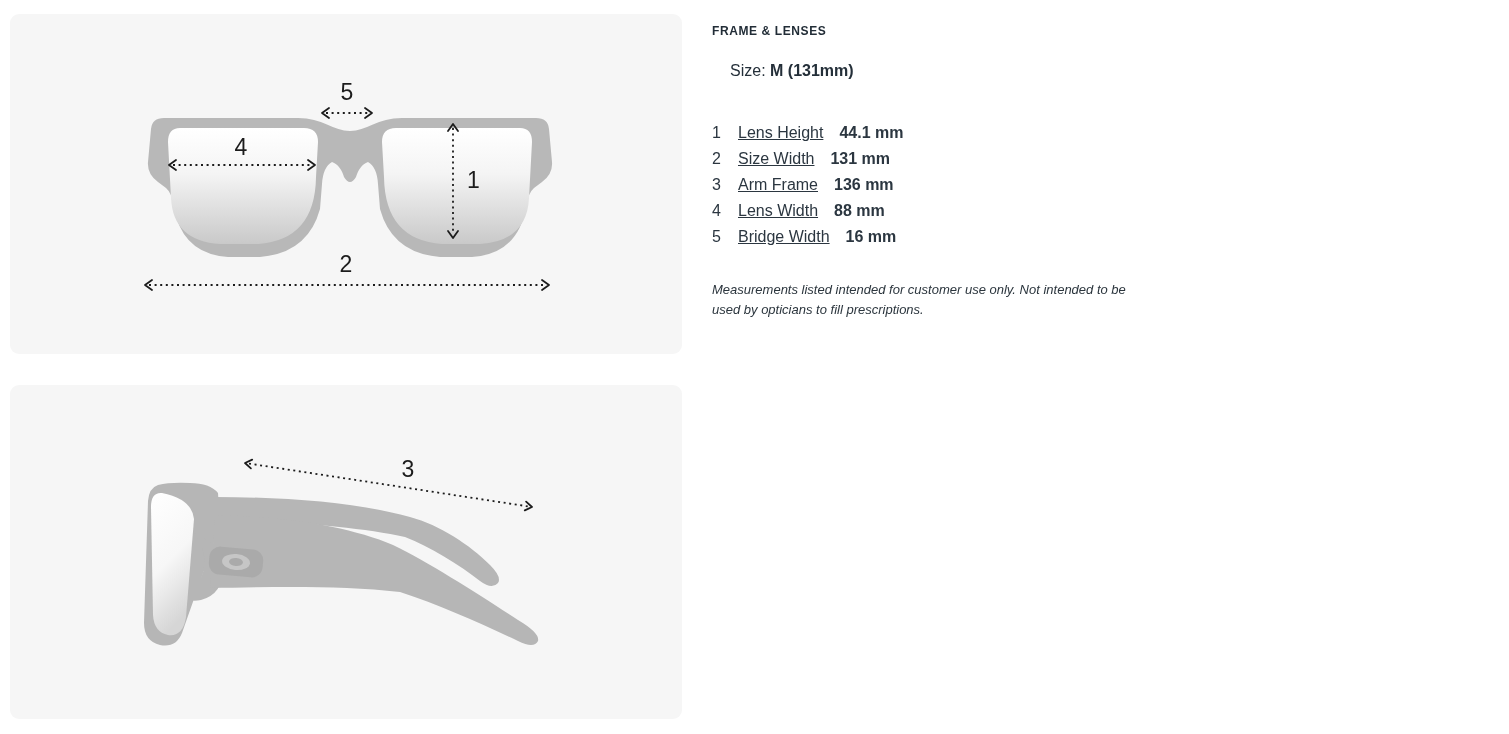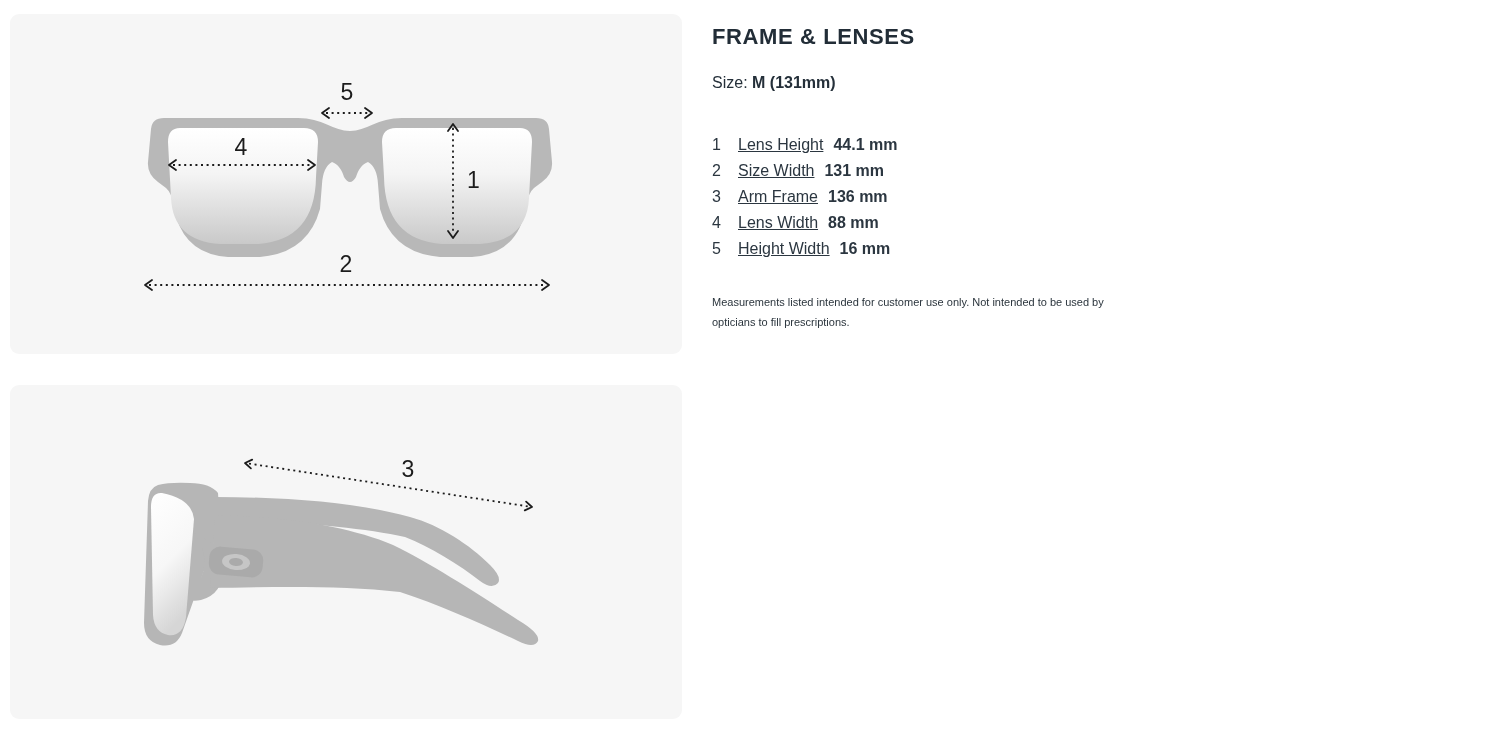--- a/index.html
+++ b/index.html
@@ -9,29 +9,29 @@
   .panel{position:absolute;left:10px;width:672px;background:#f6f6f6;border-radius:9px;}
   .panel-front{top:14px;height:340px;}
   .panel-side{top:385px;height:334px;}
   .panel svg{display:block;width:672px;}
 
   .dim-label{font-family:"Liberation Sans",sans-serif;font-size:23px;fill:#1c1c1c;}
   .arrow-line{stroke:#1c1c1c;stroke-width:1.8;stroke-dasharray:2 3.6;fill:none;}
   .arrow-head{stroke:#1c1c1c;stroke-width:1.8;fill:none;stroke-linecap:round;stroke-linejoin:round;}
 
   .details{position:absolute;left:712px;top:24px;width:460px;}
-  .details h2{margin:0;font-size:22px;font-weight:bold;letter-spacing:0.6px;color:#222d37;}
-  .size-line{margin-top:24px;font-size:16px;color:#242f39;}
+  .details h2{margin:0;font-size:12px;font-weight:bold;letter-spacing:0.6px;color:#222d37;}
+  .size-line{margin-top:24px;font-size:16px;color:#242f39;margin-left:18px;}
   .size-line .size-value{font-weight:bold;}
   .meas-list{margin-top:40px;}
   .meas-row{display:flex;font-size:16px;line-height:26px;color:#2b3640;}
   .meas-num{width:26px;flex:0 0 26px;}
   .meas-label{white-space:pre;text-decoration:underline;}
-  .meas-value{font-weight:bold;margin-left:10px;}
-  .disclaimer{margin-top:30px;font-size:11px;line-height:20px;color:#2b353d;max-width:434px;}
+  .meas-value{font-weight:bold;margin-left:16px;}
+  .disclaimer{margin-top:30px;font-size:13px;line-height:20px;color:#2b353d;max-width:434px;font-style:italic;}
 </style>
 </head>
 <body>
 
 <div class="page">
 
   <div class="panel panel-front">
     <svg viewBox="0 0 672 340" width="672" height="340">
       <defs>
         <linearGradient id="lensGradF" x1="0" y1="0" x2="0" y2="1">
@@ -192,21 +192,21 @@
         <span class="meas-label">Arm Frame</span>
         <span class="meas-value">136 mm</span>
       </div>
       <div class="meas-row">
         <span class="meas-num">4</span>
         <span class="meas-label">Lens Width</span>
         <span class="meas-value">88 mm</span>
       </div>
       <div class="meas-row">
         <span class="meas-num">5</span>
-        <span class="meas-label">Height Width</span>
+        <span class="meas-label">Bridge Width</span>
         <span class="meas-value">16 mm</span>
       </div>
     </div>
 
     <div class="disclaimer">Measurements listed intended for customer use only. Not intended to be used by opticians to fill prescriptions.</div>
   </div>
 
 </div>
 
 </body></html>

